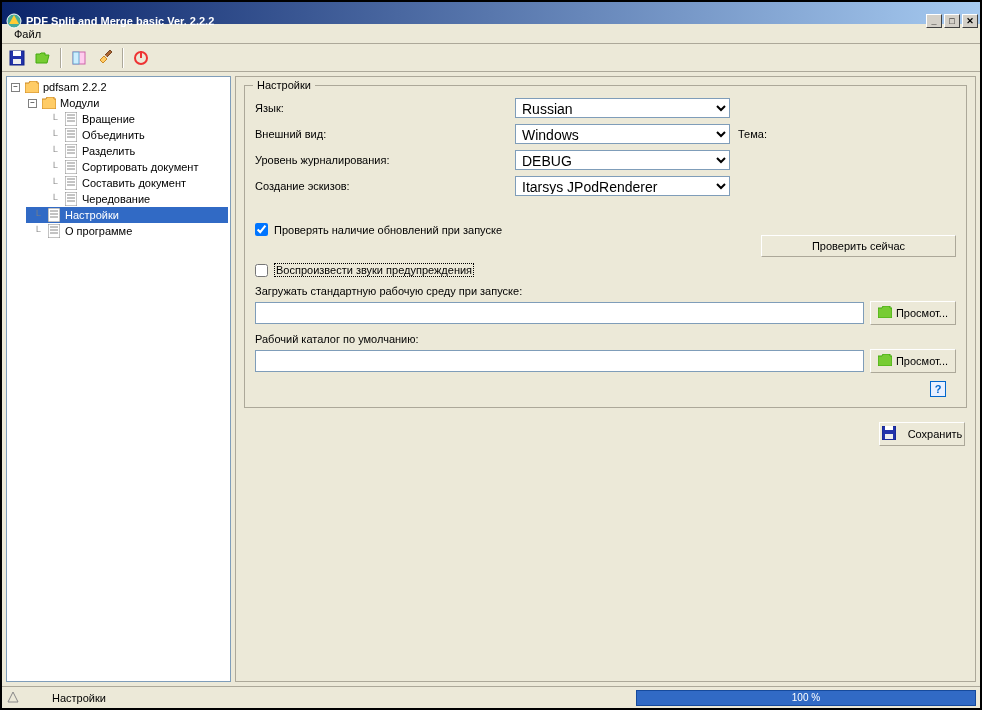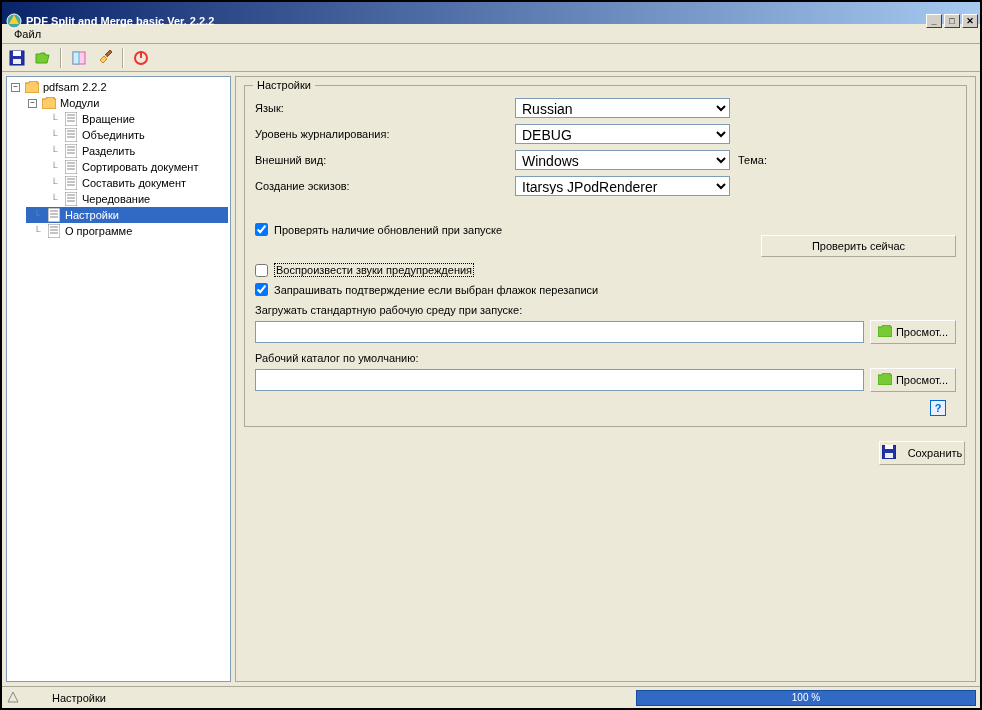--- a/index.html
+++ b/index.html
@@ -219,48 +219,44 @@
 
     <div class="content-panel">
       <div class="fieldset">
         <div class="fieldset-legend">Настройки</div>
 
         <div class="form-row">
           <span class="form-label">Язык:</span>
           <select class="form-select"><option>Russian</option></select>
         </div>
         <div class="form-row">
-          <span class="form-label">Уровень журналирования:</span>
-          <select class="form-select"><option>DEBUG</option></select>
-        </div>
-        <div class="form-row">
           <span class="form-label">Внешний вид:</span>
           <select class="form-select"><option>Windows</option></select>
           <span class="extra-label">Тема:</span>
+        </div>
+        <div class="form-row">
+          <span class="form-label">Уровень журналирования:</span>
+          <select class="form-select"><option>DEBUG</option></select>
         </div>
         <div class="form-row">
           <span class="form-label">Создание эскизов:</span>
           <select class="form-select"><option>Itarsys JPodRenderer</option></select>
         </div>
 
         <div class="checkbox-row">
           <input type="checkbox" checked="" style="">
           <span>Проверять наличие обновлений при запуске</span>
           <button class="check-update-btn">Проверить сейчас</button>
         </div>
 
         <div class="checkbox-row">
           <input type="checkbox" style="">
           <span class="dotted">Воспроизвести звуки предупреждения</span>
         </div>
 
-        <div class="checkbox-row">
-          <input type="checkbox" checked="" style="">
-          <span>Запрашивать подтверждение если выбран флажок перезаписи</span>
-        </div>
 
         <div class="path-label">Загружать стандартную рабочую среду при запуске:</div>
         <div class="path-row">
           <input type="text" class="path-input" style="">
           <button class="browse-btn">
             <span><svg width="14" height="12" viewBox="0 0 14 12">
                   <path d="M0 2 L4 2 L5 0 L12 0 L12 2 L14 2 L14 12 L0 12 Z" fill="#7c3" stroke="#4a1"></path>
                 </svg></span>
             <span>Просмот...</span>
           </button>

